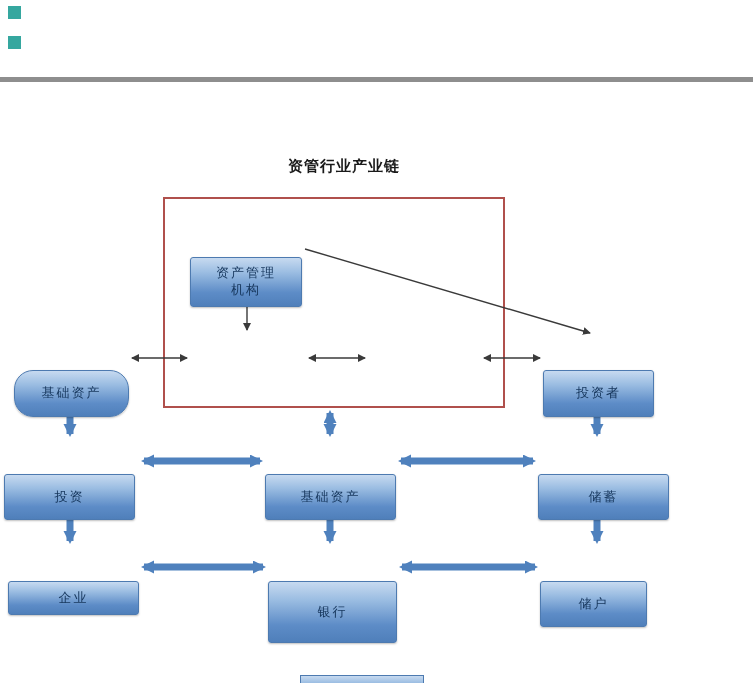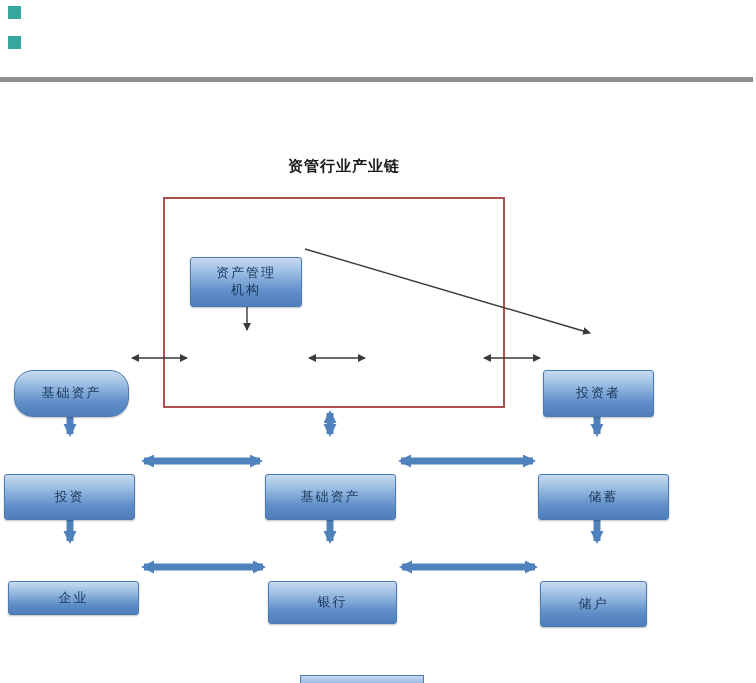--- a/index.html
+++ b/index.html
@@ -58,21 +58,21 @@
   }
   .n-asset-mgmt   { left: 190px; top: 221px; width: 112px; height: 50px; }
   .n-fin-product  { left: 190px; top: 334px; width: 116px; height: 47px; }
   .n-sales        { left: 368px; top: 334px; width: 113px; height: 47px; }
   .n-underlying   { left: 14px;  top: 334px; width: 115px; height: 47px; border-radius: 19px; }
   .n-investors    { left: 543px; top: 334px; width: 111px; height: 47px; font-family: Liberation Serif, serif; }
   .n-investment   { left: 4px;   top: 438px; width: 131px; height: 46px; }
   .n-intermediary { left: 265px; top: 438px; width: 131px; height: 46px; }
   .n-savings      { left: 538px; top: 438px; width: 131px; height: 46px; }
   .n-enterprise   { left: 8px;   top: 545px; width: 131px; height: 34px; }
-  .n-bank         { left: 268px; top: 545px; width: 129px; height: 43px; }
+  .n-bank         { left: 268px; top: 545px; width: 129px; height: 62px; }
   .n-depositors   { left: 540px; top: 545px; width: 107px; height: 46px; }
   .partial-box {
     position: absolute; left: 300px; top: 675px; width: 124px; height: 8px;
     background: linear-gradient(180deg, #c7daf0 0%, #9bbde2 100%);
     border: 1px solid #4d7ab0; border-bottom: none;
     box-sizing: border-box;
   }
   line.thin  { stroke: #3a3a3a; stroke-width: 1.4; }
   line.thick { stroke: #4f81bd; stroke-width: 7; }
 </style>

